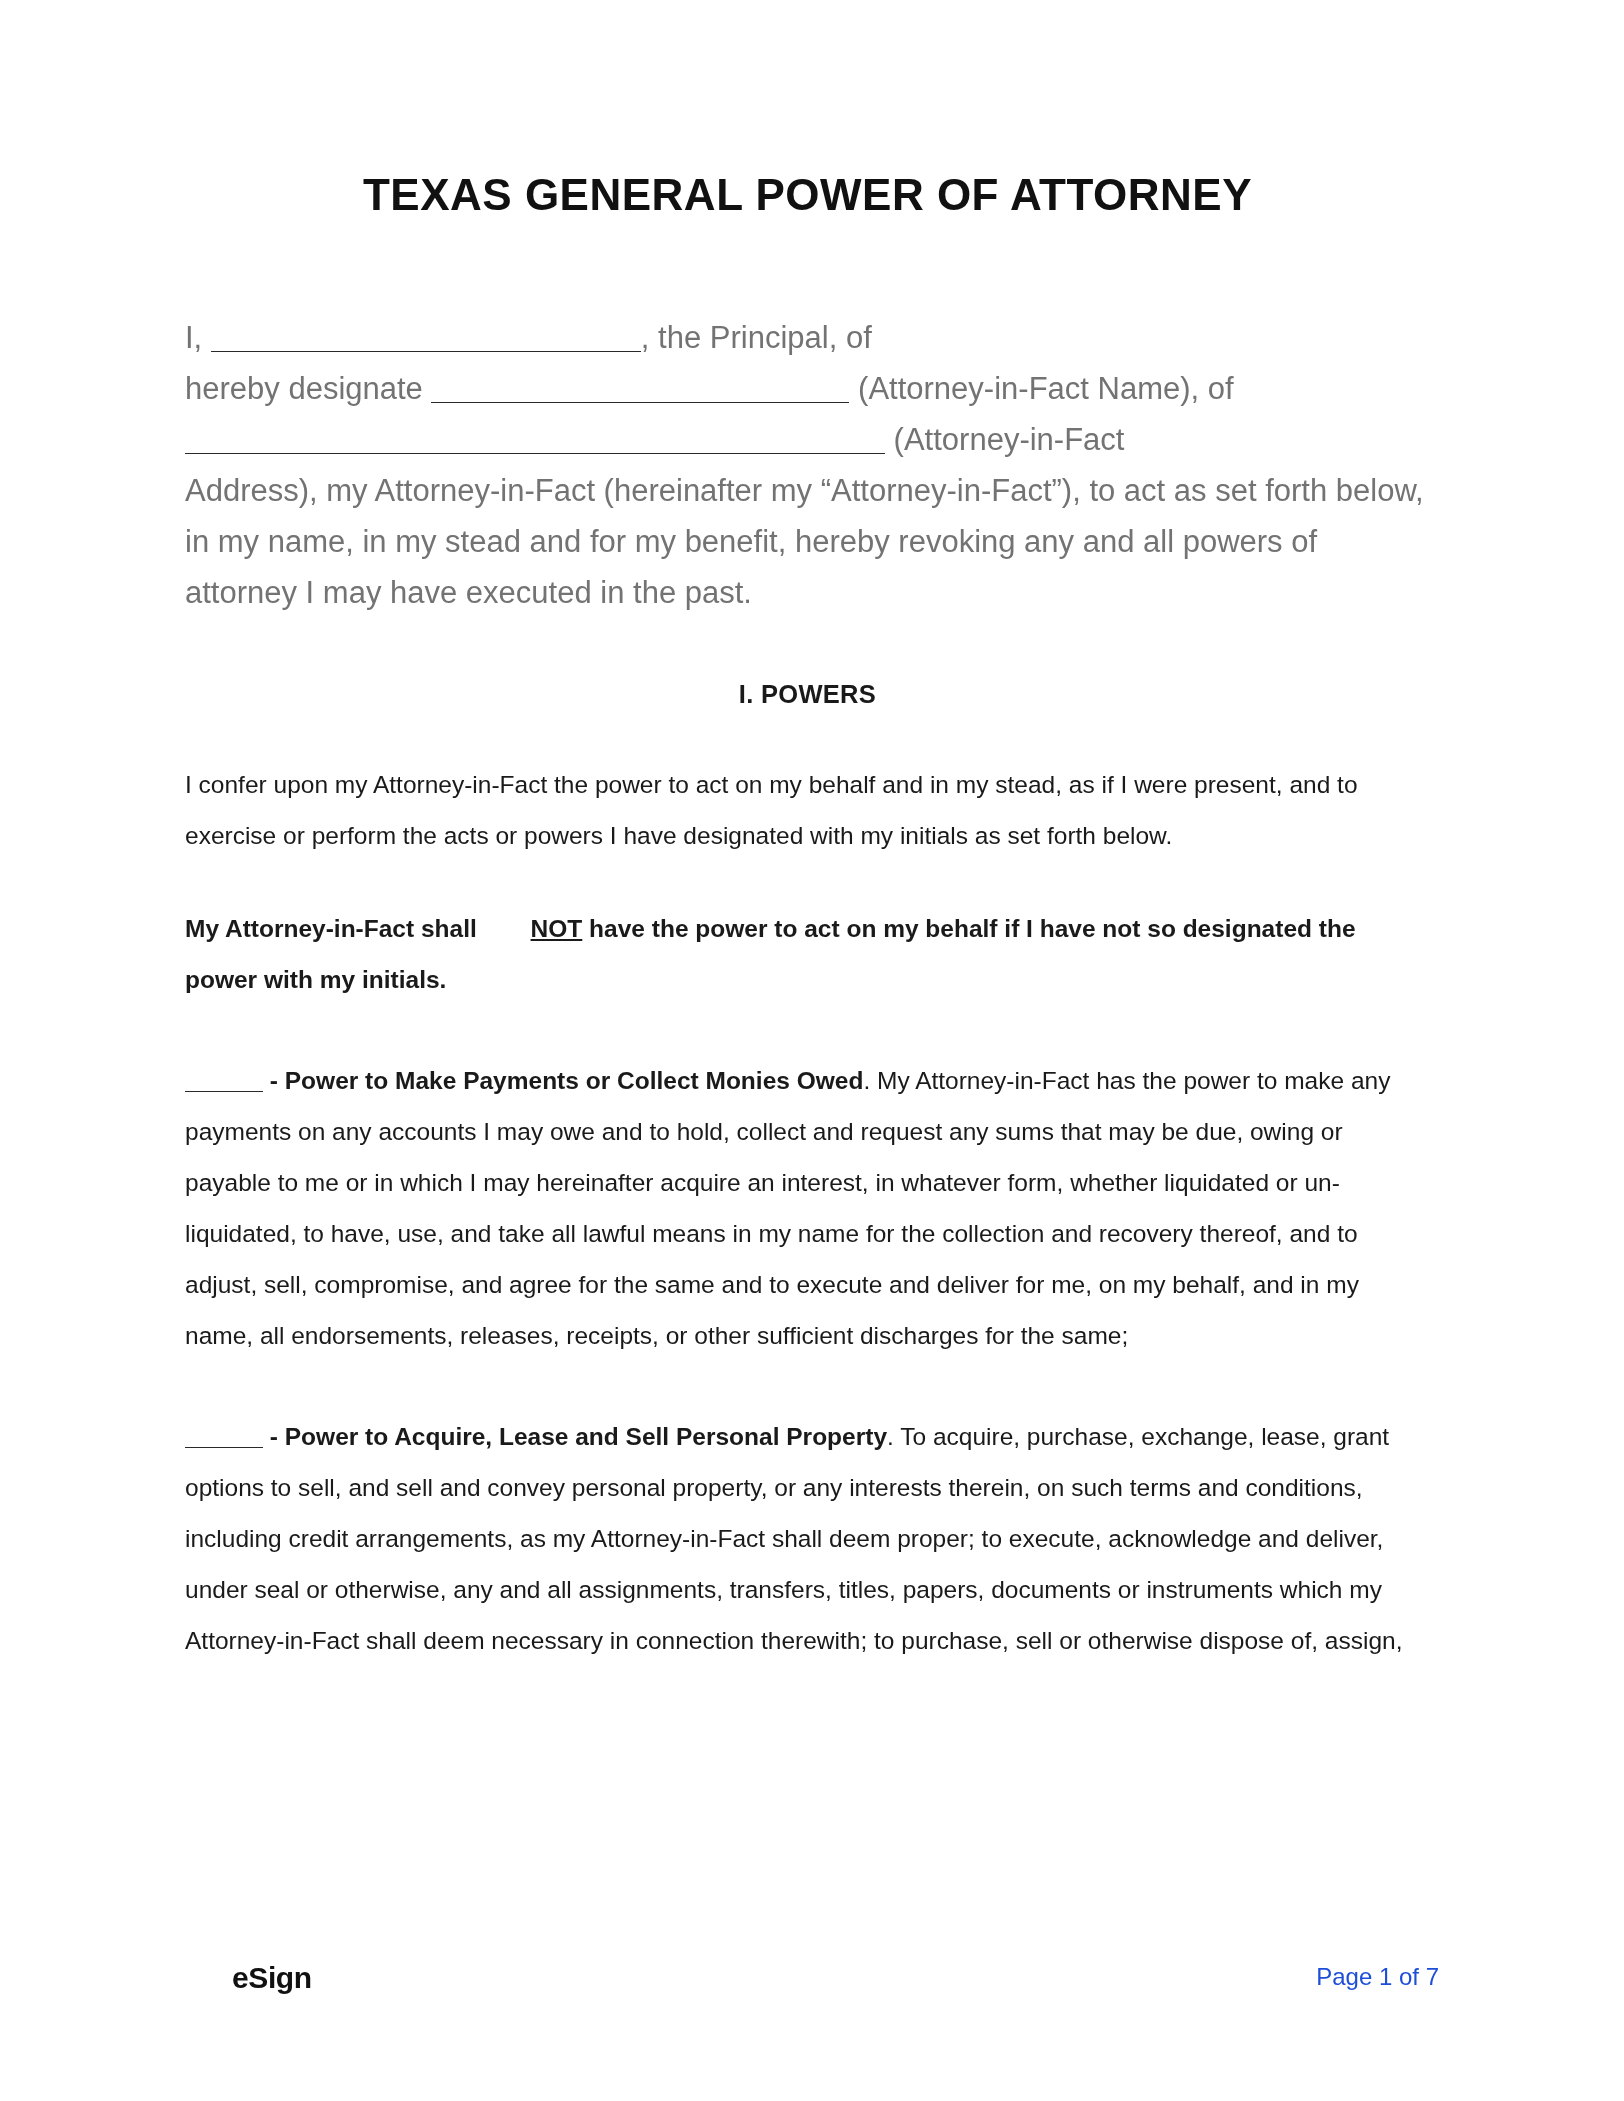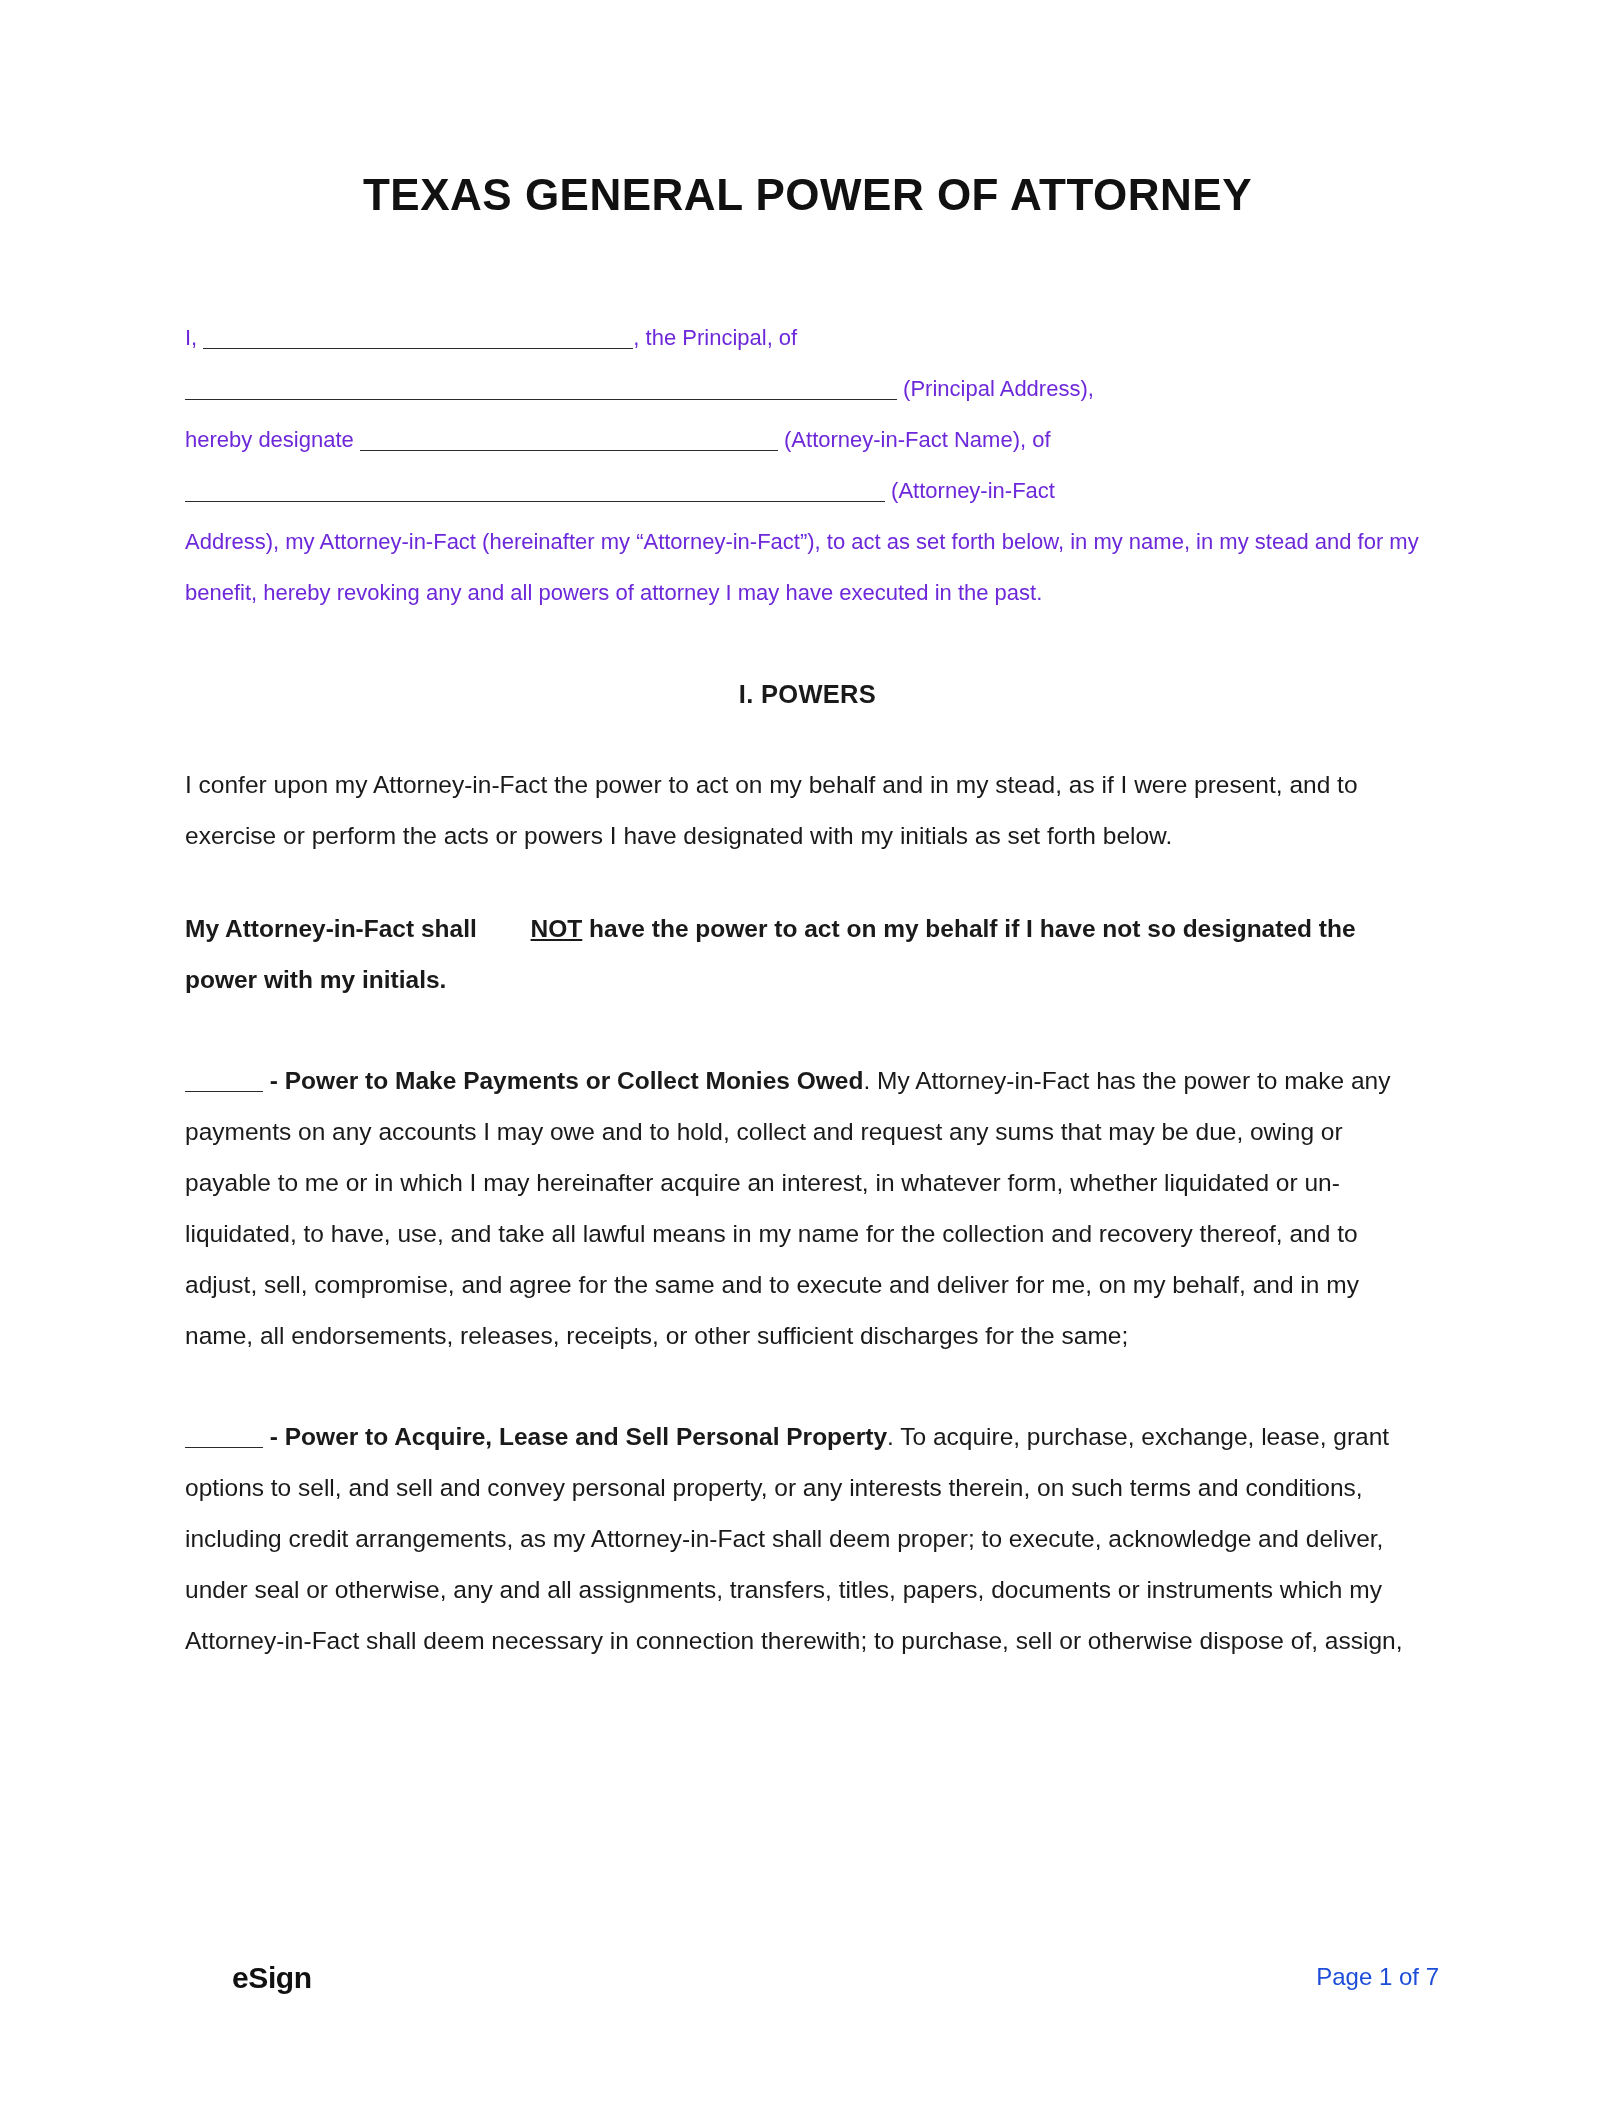--- a/index.html
+++ b/index.html
@@ -32,23 +32,23 @@
     text-align: center;
     font-size: 44px;
     font-weight: bold;
     letter-spacing: 0.5px;
     margin: 0;
     padding-top: 170px;
     color: #111111;
   }
   .intro {
     margin-top: 92px;
-    font-size: 22px;
+    font-size: 31px;
     line-height: 51px;
-    color: #6d28d9;
+    color: #737373;
   }
   .intro p {
     margin: 0;
   }
   .fill-line {
     display: inline-block;
     border-bottom: 1.6px solid #2a2a2a;
     vertical-align: baseline;
     height: 22px;
     margin-bottom: -4px;
@@ -117,23 +117,20 @@
 
   <div class="content">
 
     <h1 class="doc-title">TEXAS GENERAL POWER OF ATTORNEY</h1>
 
     <div class="intro">
       <p>
         <span>I, </span><span class="fill-line fl-name"></span><span>, the Principal, of</span>
       </p>
       <p>
-        <span class="fill-line fl-addr"></span><span> (Principal Address),</span>
-      </p>
-      <p>
         <span>hereby designate </span><span class="fill-line fl-aif"></span><span> (Attorney-in-Fact Name), of</span>
       </p>
       <p>
         <span class="fill-line fl-aifaddr"></span><span> (Attorney-in-Fact</span>
       </p>
       <p>Address), my Attorney-in-Fact (hereinafter my “Attorney-in-Fact”), to act as set forth below, in my name, in my stead and for my benefit, hereby revoking any and all powers of attorney I may have executed in the past.</p>
     </div>
 
     <h2 class="section-head">I. POWERS</h2>
 

